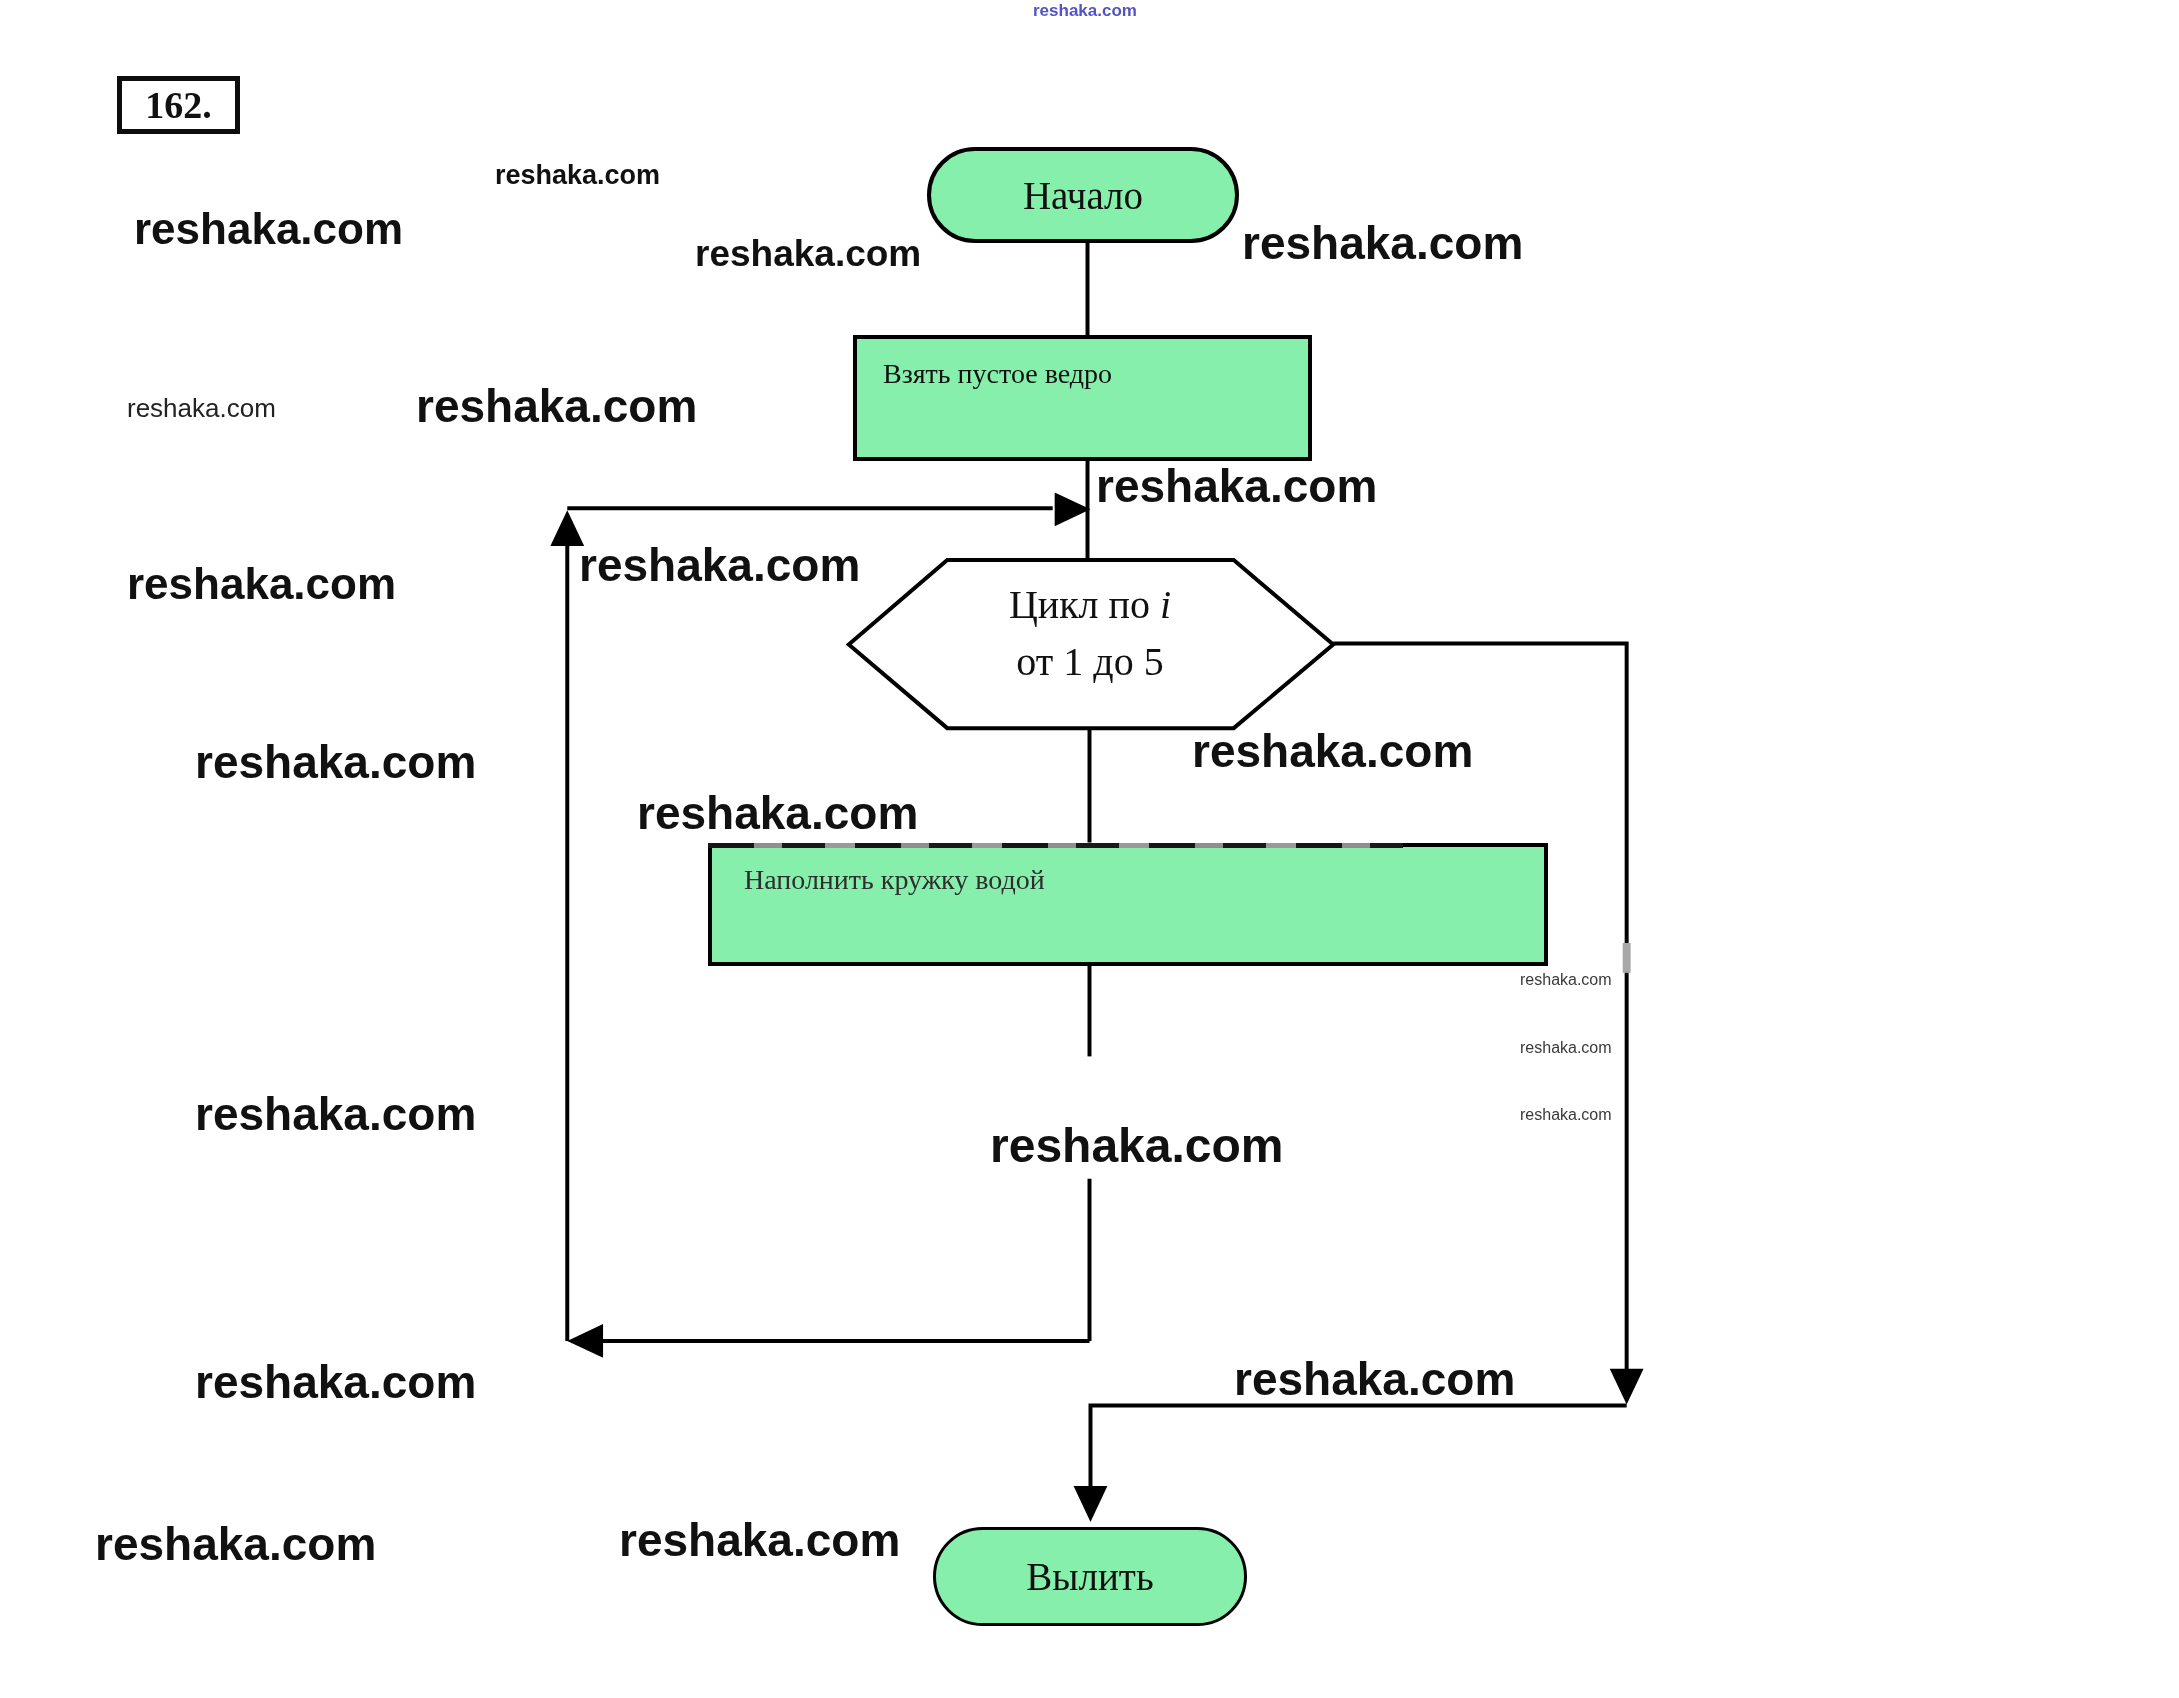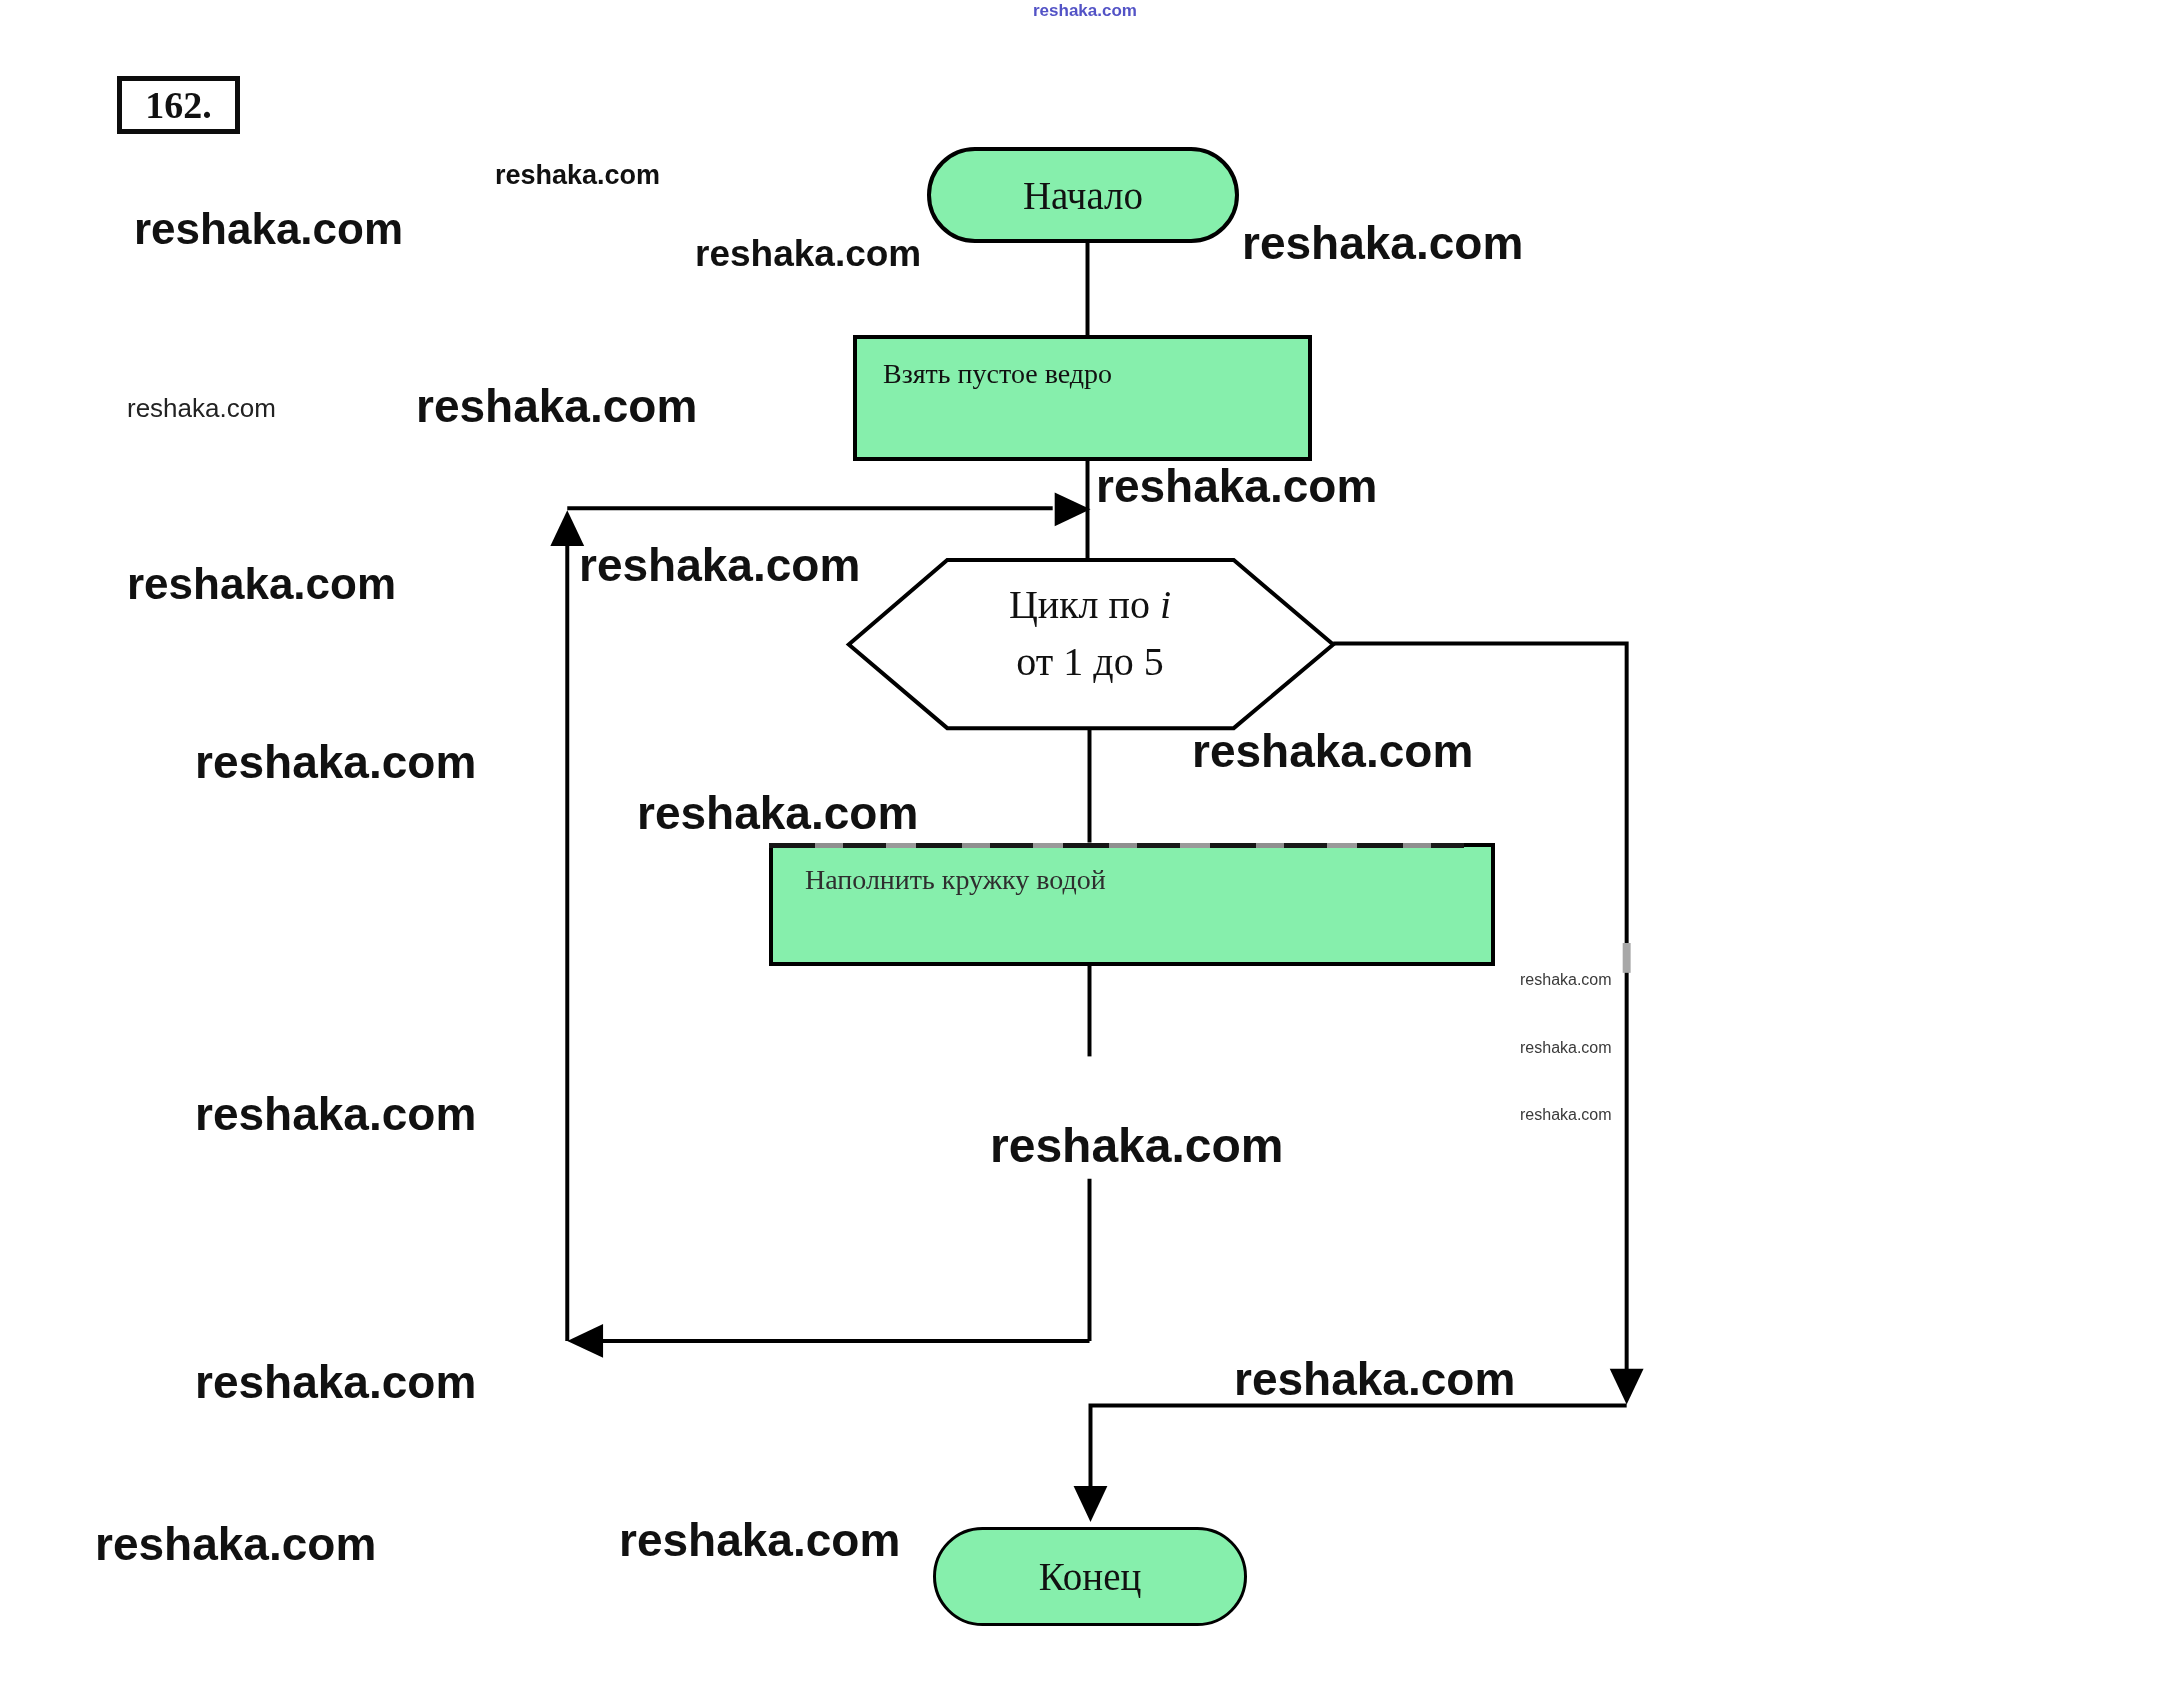--- a/index.html
+++ b/index.html
@@ -8,21 +8,21 @@
     font-family:"Liberation Serif","DejaVu Serif",serif;
   }
   .lines{position:absolute;left:0;top:0;z-index:1;}
   .node{
     position:absolute;background:#86efac;border:4px solid #000;box-sizing:border-box;
     color:#111;z-index:10;font-family:"Liberation Serif","DejaVu Serif",serif;
   }
   .stadium{border-radius:52px;display:flex;align-items:center;justify-content:center;font-size:39px;}
   .rectnode{font-size:28px;line-height:1.2;}
   #step1{left:853px;top:335px;width:459px;height:126px;padding:18px 0 0 26px;}
-  #step2{left:769px;top:843px;width:726px;height:123px;padding:16px 0 0 32px;color:#2e2e2e;}
+  #step2{left:708px;top:843px;width:840px;height:123px;padding:16px 0 0 32px;color:#2e2e2e;}
   #step3{left:744px;top:1057px;width:692px;height:123px;padding:14px 0 0 0;text-align:center;font-size:41px;}
   #start-node{left:927px;top:147px;width:312px;height:96px;}
   #end-node{left:933px;top:1527px;width:314px;height:99px;border-width:3px;}
   .dash-top{
     position:absolute;left:-4px;top:-4px;width:695px;height:5px;
     background:repeating-linear-gradient(90deg,#161616 0 46px,#8f8f8f 46px 74px,#1a1a1a 74px 117px,#9a9a9a 117px 147px);
   }
   .hex-label{
     position:absolute;left:896px;top:576px;width:388px;text-align:center;z-index:10;
     font-size:40px;line-height:57px;color:#111;
@@ -83,21 +83,21 @@
     <span>от 1 до 5</span>
   </div>
 
   <div class="node rectnode" id="step2">
     <div class="dash-top"></div>
     <span>Наполнить кружку водой</span>
   </div>
 
 
   <div class="node stadium" id="end-node">
-    <span>Конец</span>
+    <span>Вылить</span>
   </div>
 
   <div class="wm" style="left:1033px;top:2px;font-size:17px;color:#5353c6;">reshaka.com</div>
   <div class="wm" style="left:495px;top:162px;font-size:27px;font-weight:600;">reshaka.com</div>
   <div class="wm" style="left:695px;top:235px;font-size:37px;font-weight:600;">reshaka.com</div>
   <div class="wm" style="left:1242px;top:220px;font-size:46px;">reshaka.com</div>
   <div class="wm" style="left:134px;top:207px;font-size:44px;">reshaka.com</div>
   <div class="wm" style="left:416px;top:383px;font-size:46px;">reshaka.com</div>
   <div class="wm" style="left:127px;top:395px;font-size:26px;font-weight:500;color:#222;">reshaka.com</div>
   <div class="wm" style="left:1096px;top:463px;font-size:46px;">reshaka.com</div>

